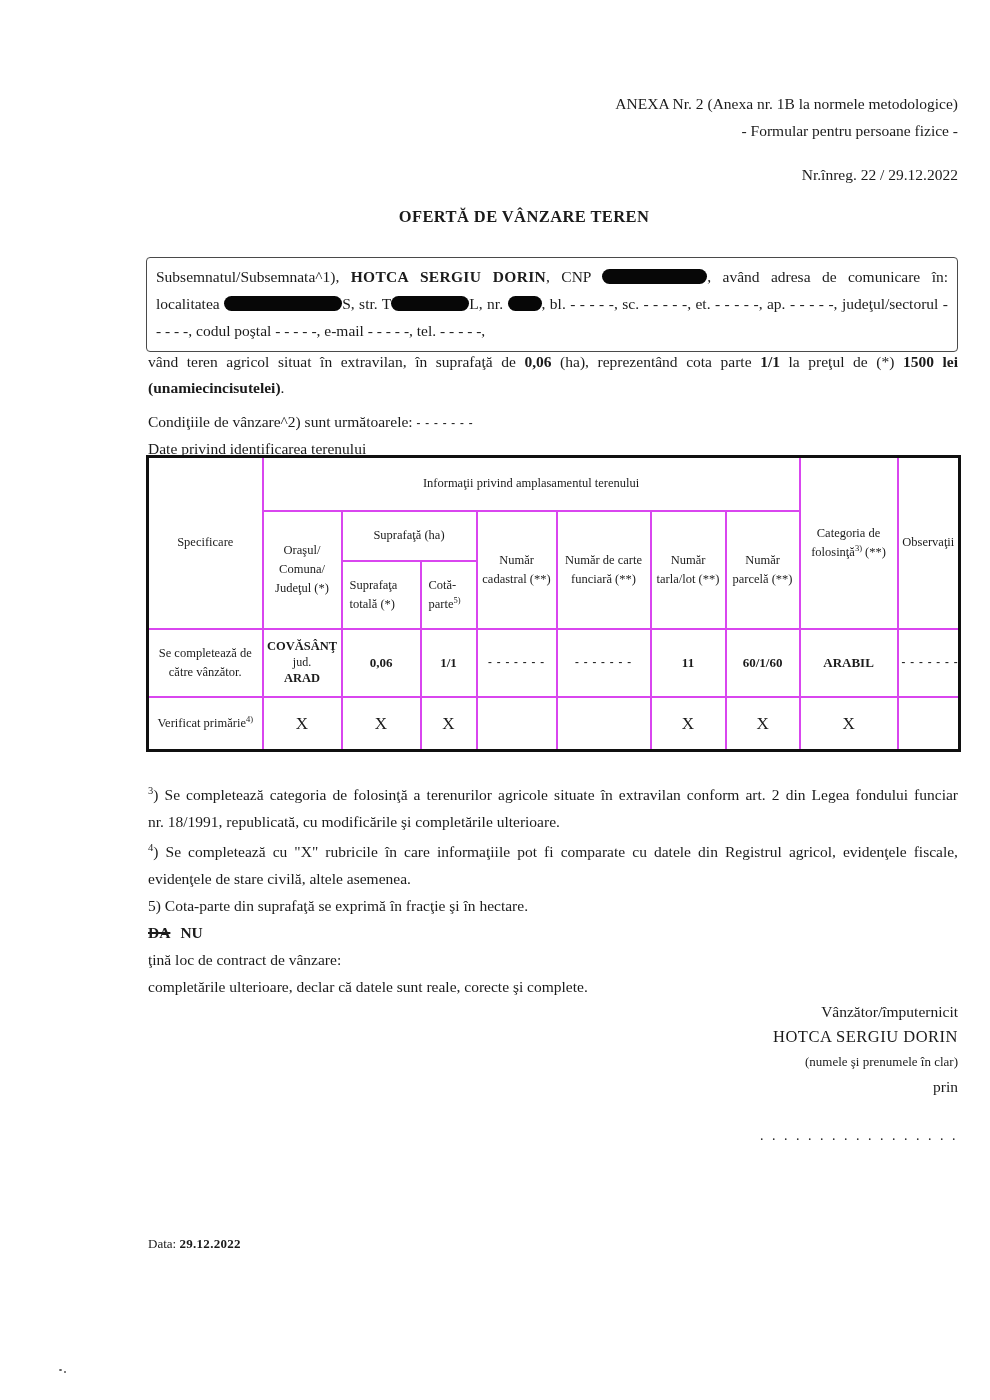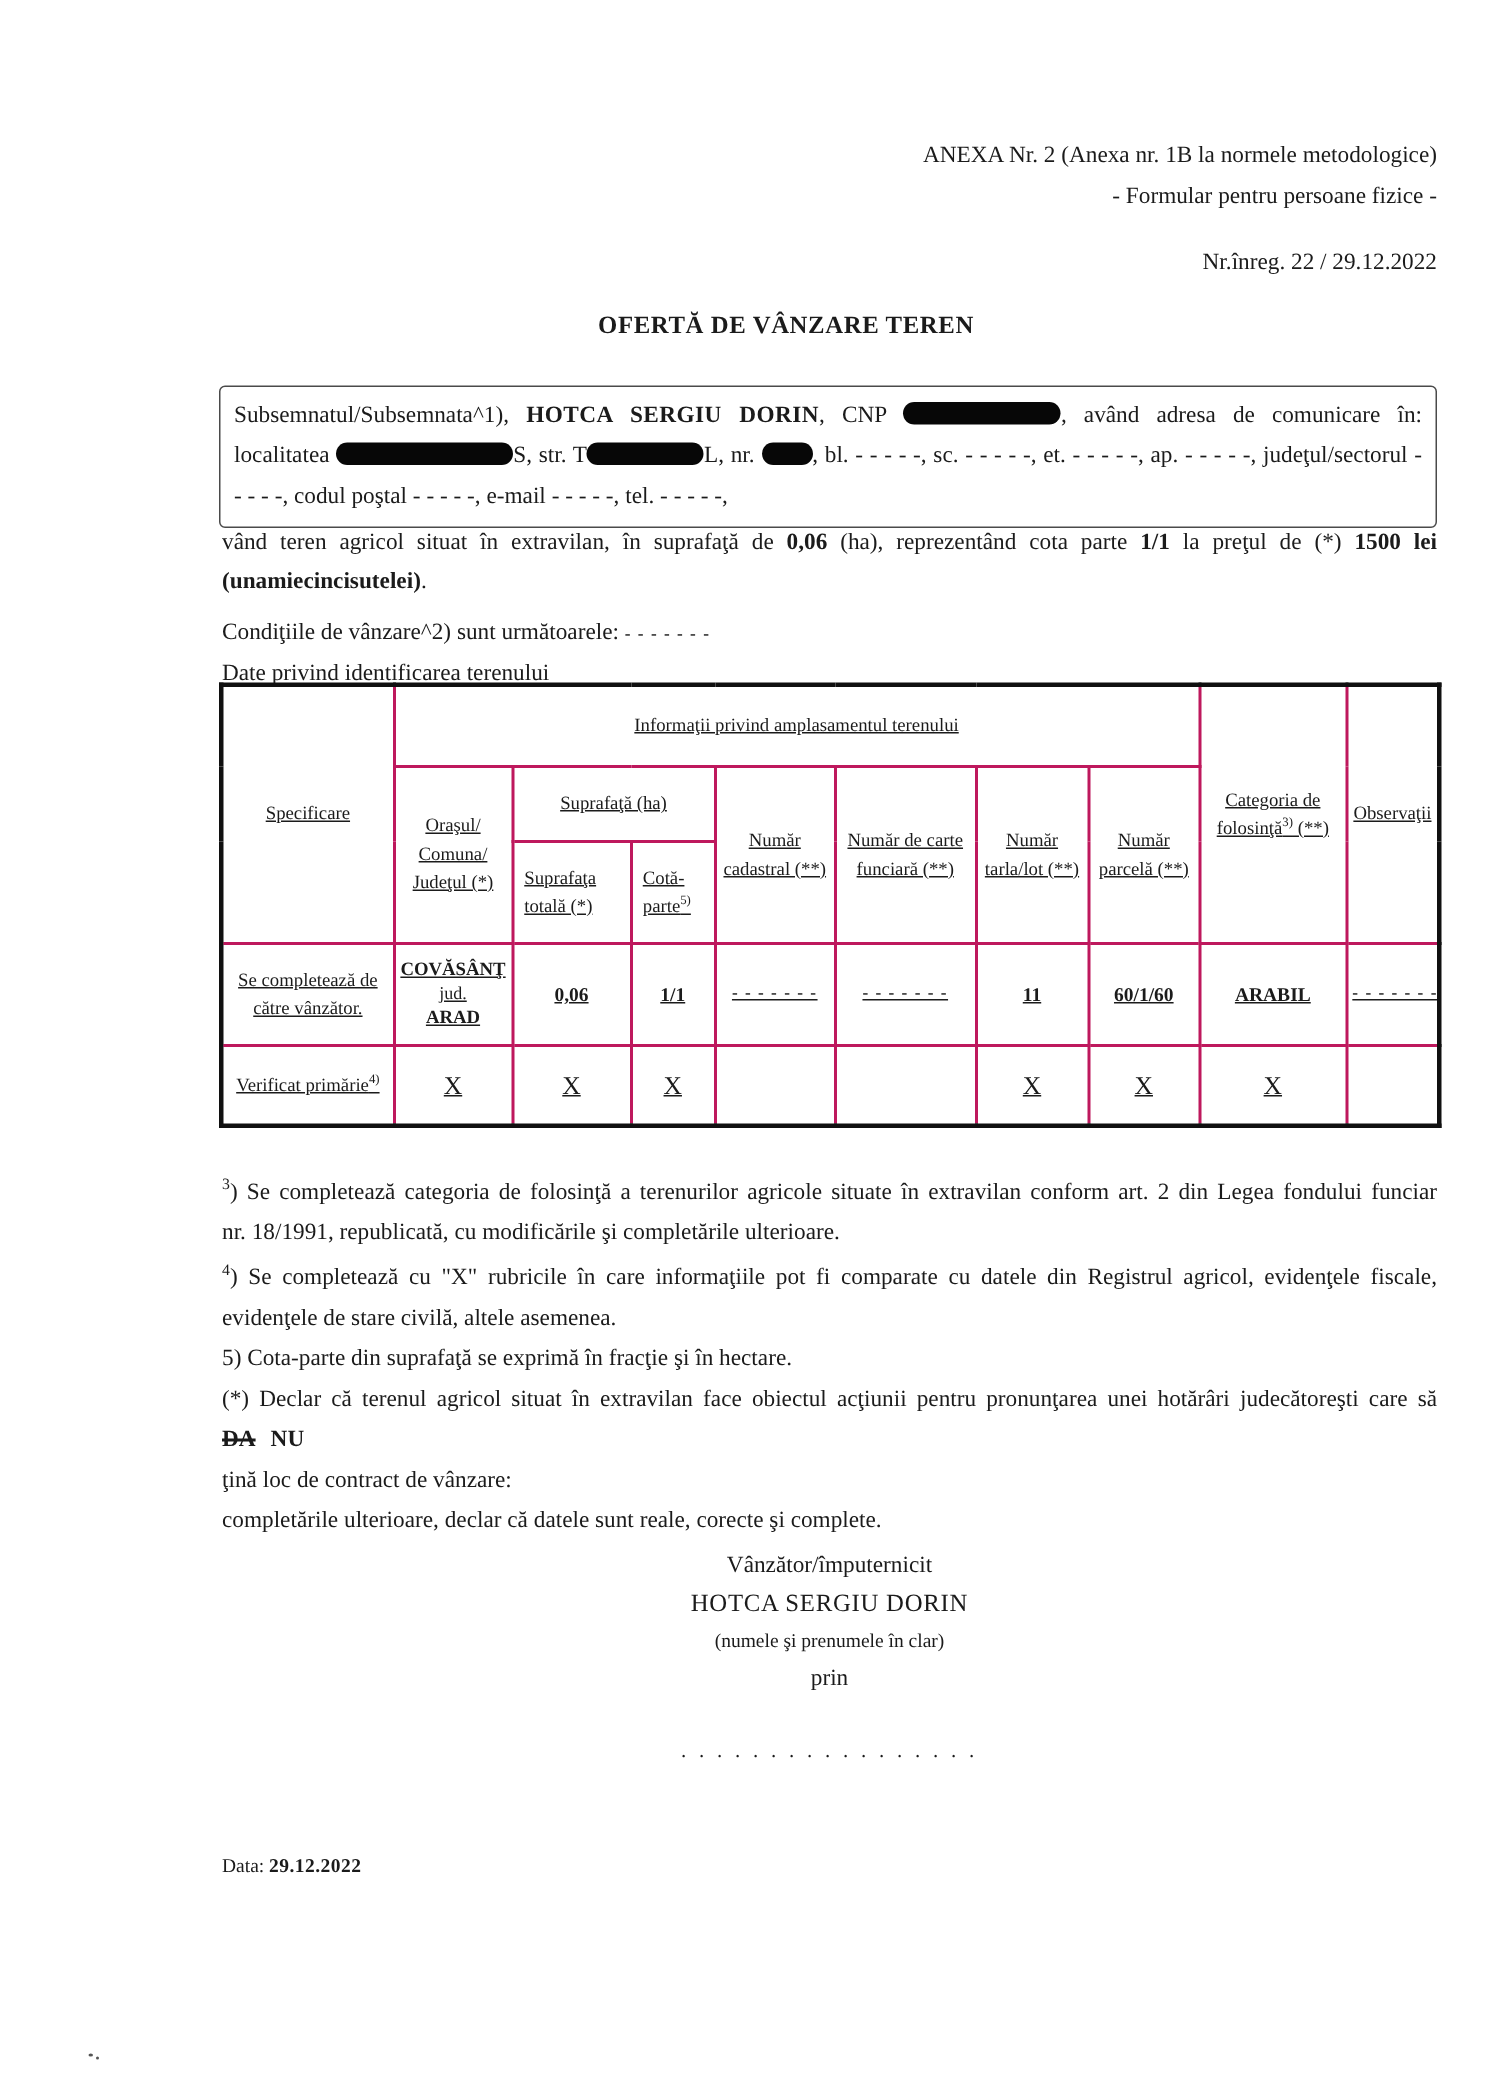--- a/index.html
+++ b/index.html
@@ -28,40 +28,40 @@
   .lline{text-align:left;}
   b.nm{letter-spacing:.3px;}
   .redact{display:inline-block;background:#070707;height:15px;border-radius:8px;vertical-align:-2px;}
   .r1{width:105px;} .r2{width:118px;} .r3{width:78px;} .r4{width:34px;}
   
   .para1{left:148px;top:349px;width:810px;font-size:15.5px;line-height:26px;}
   .cond{margin-top:8px;}
   
   table.land{left:146px;top:455px;border-collapse:collapse;table-layout:fixed;width:812px;
     font-size:12.5px;line-height:1.5;}
-  table.land td{border:2px solid #be185d;text-align:center;vertical-align:middle;
-    padding:2px 3px;box-sizing:border-box;overflow:hidden;text-decoration:underline;}
+  table.land td{border:2px solid #d946ef;text-align:center;vertical-align:middle;
+    padding:2px 3px;box-sizing:border-box;overflow:hidden;}
   table.land{border:3px solid #101010;}
   .pre{white-space:pre-line;}
   .leftcell{text-align:left !important;padding-left:7px !important;}
   td.hA{height:54px;} td.hB{height:50px;} td.hC{height:68px;}
   td.d1{height:68px;} td.d2{height:54px;}
   .valb{font-weight:bold;font-size:13px;}
   .dashes{font-weight:bold;font-size:11.5px;letter-spacing:1px;white-space:nowrap;}
   .xmark{font-size:17px;}
   .oras1,.oras3{font-weight:bold;font-size:12.5px;line-height:17px;}
   .oras2{font-size:12px;line-height:15px;}
   sup.s{font-size:.68em;vertical-align:super;line-height:0;}
   
   .notes{left:148px;top:781px;width:810px;font-size:15.5px;line-height:27px;}
   .fgap{margin-top:3px;}
   .danu{font-weight:bold;}
   .strike{text-decoration:line-through;text-decoration-thickness:2px;margin-right:10px;}
   
-  .sig{left:148px;top:1031px;width:810px;text-align:center;font-size:15.5px;line-height:25px;}
+  .sig{left:148px;top:999px;width:810px;text-align:right;font-size:15.5px;line-height:25px;}
   .signame{font-size:16.5px;letter-spacing:.5px;}
   .signote{font-size:13px;}
   .sigagent{font-size:16px;letter-spacing:.5px;}
   .sigdots{margin-top:24px;letter-spacing:2.5px;font-size:14px;}
   
   .dateline{left:148px;top:1236px;font-size:13px;}
   .dateline b{letter-spacing:.3px;}
   
   .speck{left:59px;top:1369px;width:9px;height:5px;}
   .speck i{position:absolute;background:#555;border-radius:50%;}
@@ -176,21 +176,20 @@
     </tr>
   </tbody>
     </table>
 
   <div class="abs notes">
     <div class="jline"><sup class="s">3</sup><span>) Se completează categoria de folosinţă a terenurilor agricole situate în extravilan conform art. 2 din Legea fondului funciar</span></div>
     <div class="lline">nr. 18/1991, republicată, cu modificările şi completările ulterioare.</div>
     <div class="jline fgap"><sup class="s">4</sup><span>) Se completează cu "X" rubricile în care informaţiile pot fi comparate cu datele din Registrul agricol, evidenţele fiscale,</span></div>
     <div class="lline">evidenţele de stare civilă, altele asemenea.</div>
     <div class="lline">5) Cota-parte din suprafaţă se exprimă în fracţie şi în hectare.</div>
-    <div class="jline">(*) Declar că terenul agricol situat în extravilan face obiectul acţiunii pentru pronunţarea unei hotărâri judecătoreşti care să</div>
     <div class="lline danu"><span class="strike">DA</span><span>NU</span></div>
     <div class="lline">ţină loc de contract de vânzare:</div>
     <div class="lline">completările ulterioare, declar că datele sunt reale, corecte şi complete.</div>
   </div>
 
   <div class="abs sig">
     <div>Vânzător/împuternicit</div>
     <div class="signame">HOTCA SERGIU DORIN</div>
     <div class="signote">(numele şi prenumele în clar)</div>
     <div>prin</div>

